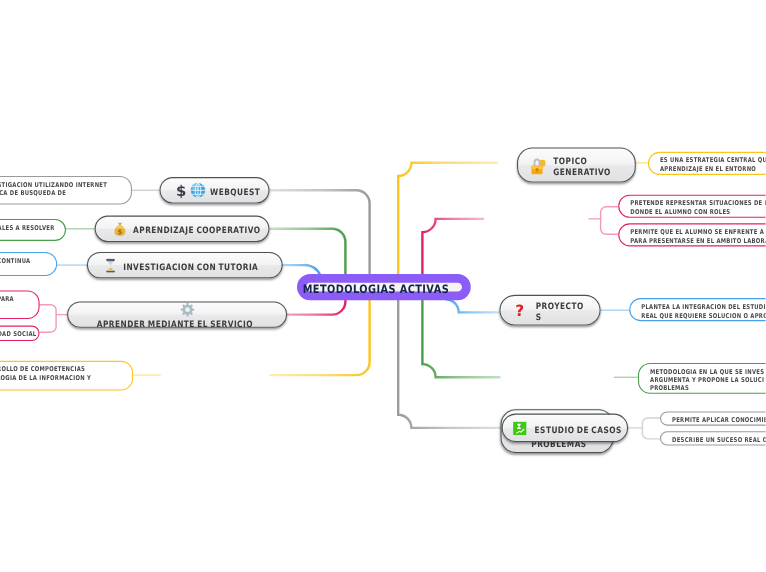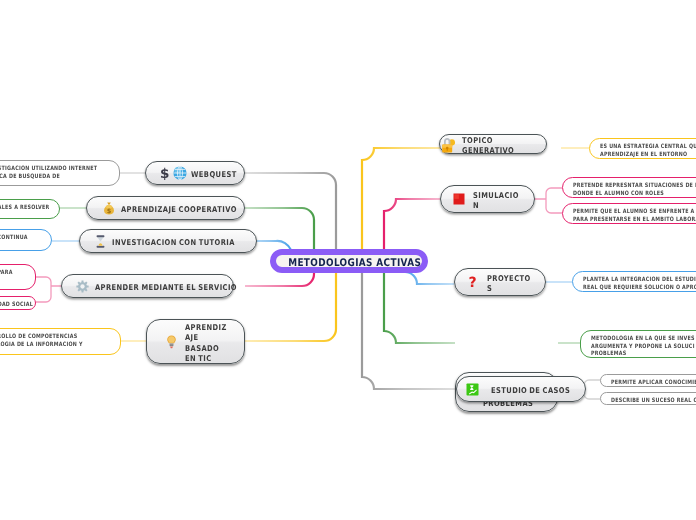--- a/index.html
+++ b/index.html
@@ -1,21 +1,21 @@
 <!DOCTYPE html>
 <html><head>
 <meta charset="utf-8">
 <style>
 *{-webkit-font-smoothing:antialiased;}
 html,body{margin:0;padding:0;width:696px;height:520px;background:#ffffff;overflow:hidden;}
 body{font-family:"DejaVu Sans",sans-serif;-webkit-font-smoothing:antialiased;text-rendering:geometricPrecision;}
 #stage{position:relative;width:696px;height:520px;background:#fff;}
 svg#links{position:absolute;left:0;top:0;width:696px;height:520px;}
 .node{position:absolute;box-sizing:border-box;display:flex;align-items:center;}
-.center-node{border:6px solid #8b5cf6;border-radius:13px;background:#f6f3f1;justify-content:flex-start;z-index:6;}
+.center-node{border:8px solid #8b5cf6;border-radius:13px;background:#f6f3f1;justify-content:flex-end;z-index:6;}
 .center-label{font:bold 10.5px "DejaVu Sans",sans-serif;color:#13234f;letter-spacing:.45px;transform:scaleX(.845) translateY(2px);white-space:nowrap;}
 .topic-node{border:1.3px solid #4b5356;border-radius:14px;
   background:linear-gradient(180deg,#fcfcfc 0%,#f3f3f4 47%,#e9e9eb 53%,#e1e1e3 100%);
   box-shadow:0 1.5px 2.2px rgba(0,0,0,.40);z-index:5;padding-left:10px;}
 .topic-label{font:bold 8px "DejaVu Sans",sans-serif;color:#3c3c3c;letter-spacing:.5px;
   word-spacing:-0.7px;transform:scaleX(.84) translateY(2.2px);transform-origin:left center;line-height:10.5px;white-space:pre;}
 .leaf-node{position:absolute;box-sizing:border-box;border:1.4px solid #8d8d8d;border-radius:11px;
   background:#fff;z-index:4;display:flex;align-items:flex-start;padding:3px 0 0 10px;}
 .leaf-label{font:bold 6px "DejaVu Sans",sans-serif;color:#4a4a4a;letter-spacing:.3px;
   line-height:7.6px;transform:scaleX(.8) translateY(0.7px);transform-origin:left center;white-space:pre;}
@@ -184,69 +184,44 @@
 <rect x="0.6" y="0.3" width="7.8" height="1.9" rx="0.7" fill="#565a6e"></rect>
 <rect x="0.6" y="10.8" width="7.8" height="1.9" rx="0.7" fill="#565a6e"></rect>
 <path d="M1.6 2.2 H7.4 L5.0 6.5 L7.4 10.8 H1.6 L4.0 6.5 Z" fill="#e6eaee" opacity="0.9"></path>
 <path d="M1.6 2.2 H7.4 L4.5 6.4 Z" fill="#cfd6dd"></path>
 <path d="M2.4 10.8 H6.6 C6.3 9.0 5.6 8.2 4.5 8.2 C3.4 8.2 2.7 9.0 2.4 10.8 Z" fill="#f0c14b"></path>
 <rect x="1.6" y="2.2" width="5.8" height="0.7" fill="#aab3bb"></rect>
 </svg>
       </span>
 <span class="topic-label">INVESTIGACION CON TUTORIA</span>
     </div>
-<div class="node topic-node" style="left:61px;top:274px;width:173px;height:24px;padding-left:14px;">
+<div class="node topic-node" style="left:61px;top:274px;width:200px;height:24px;padding-left:24px;flex-direction:column;">
 <span class="ico" style="margin-right:6px;">
         <svg width="13" height="13" viewBox="0 0 13 13">
 <path d="M5.53 0.38 L7.47 0.38 L7.58 2.13 L8.82 2.64 L10.14 1.48 L11.52 2.86 L10.36 4.18 L10.87 5.42 L12.62 5.53 L12.62 7.47 L10.87 7.58 L10.36 8.82 L11.52 10.14 L10.14 11.52 L8.82 10.36 L7.58 10.87 L7.47 12.62 L5.53 12.62 L5.42 10.87 L4.18 10.36 L2.86 11.52 L1.48 10.14 L2.64 8.82 L2.13 7.58 L0.38 7.47 L0.38 5.53 L2.13 5.42 L2.64 4.18 L1.48 2.86 L2.86 1.48 L4.18 2.64 L5.42 2.13 Z" fill="#a8bcc6"></path>
 <circle cx="6.5" cy="6.5" r="2.15" fill="#f0f2f3"></circle>
 </svg>
       </span>
 <span class="topic-label">APRENDER MEDIANTE EL SERVICIO</span>
     </div>
-<div class="node topic-node" style="left:146px;top:319px;width:99px;height:45px;padding-left:19px;">
-<span class="ico" style="margin-right:8px;">
-        <svg width="11" height="14" viewBox="0 0 11 14">
-<path d="M5.5 0.6 C2.9 0.6 1.2 2.4 1.2 4.6 C1.2 6.3 2.3 7.3 2.9 8.3 L8.1 8.3 C8.7 7.3 9.8 6.3 9.8 4.6 C9.8 2.4 8.1 0.6 5.5 0.6 Z" fill="#e8a93c"></path>
-<path d="M5.5 1.3 C3.5 1.3 2.1 2.7 2.1 4.6 C2.1 5.9 3.0 6.9 3.5 7.7 L7.5 7.7 C8.0 6.9 8.9 5.9 8.9 4.6 C8.9 2.7 7.5 1.3 5.5 1.3 Z" fill="#f5c96a"></path>
-<rect x="3.5" y="8.6" width="4" height="1.1" fill="#6e6e6e"></rect>
-<rect x="3.6" y="10.0" width="3.8" height="1.1" fill="#888"></rect>
-<path d="M4.0 11.4 L7.0 11.4 L6.2 13.3 L4.8 13.3 Z" fill="#e06a5a"></path>
-</svg>
-      </span>
-<span class="topic-label">APRENDIZ
-AJE
-BASADO
-EN TIC</span>
-    </div>
-<div class="node topic-node" style="left:439px;top:134px;width:108px;height:20px;padding-left:1px;">
+<div class="node topic-node" style="left:470px;top:134px;width:108px;height:32px;padding-left:11px;">
 <span class="ico" style="margin-right:7px;">
         <svg width="14" height="17" viewBox="0 0 14 17">
 <circle cx="11.0" cy="6.4" r="3.1" fill="#f6b91e"></circle>
 <rect x="8.0" y="5.6" width="4.0" height="1.6" fill="#f6b91e"></rect>
 <path d="M3.0 9.0 V5.6 C3.0 3.5 4.3 2.1 6.2 2.1 C8.1 2.1 9.4 3.5 9.4 5.6 V9.0 H7.6 V5.6 C7.6 4.5 7.0 3.8 6.2 3.8 C5.4 3.8 4.8 4.5 4.8 5.6 V9.0 Z" fill="#b9bec3"></path>
 <rect x="1.2" y="8.4" width="10.0" height="8.0" rx="0.9" fill="#f5a90d"></rect>
 <rect x="1.2" y="8.4" width="10.0" height="3.4" rx="0.9" fill="#fbc245"></rect>
 <circle cx="6.2" cy="12.1" r="1.3" fill="#cf8400"></circle>
 <rect x="5.7" y="12.3" width="1.0" height="2.6" fill="#cf8400"></rect>
 </svg>
       </span>
 <span class="topic-label">TOPICO
 GENERATIVO</span>
     </div>
-<div class="node topic-node" style="left:440px;top:185px;width:95px;height:28px;padding-left:12px;">
-<span class="ico" style="margin-right:8px;">
-        <svg width="12" height="12" viewBox="0 0 12 12">
-<rect x="0.5" y="0.5" width="11" height="11" fill="#e01b1b"></rect>
-<rect x="1.3" y="1.3" width="4.6" height="4.6" fill="#ef3b30" opacity="0.85"></rect>
-</svg>
-      </span>
-<span class="topic-label">SIMULACIO
-N</span>
-    </div>
 <div class="node topic-node" style="left:454px;top:268px;width:92px;height:28px;padding-left:12px;">
 <span class="ico" style="margin-right:9px;">
         <svg width="11" height="14" viewBox="0 0 11 14">
 <text x="5.5" y="12.4" font-family="DejaVu Sans" font-size="14" font-weight="bold" fill="#e02020" text-anchor="middle">?</text>
 </svg>
       </span>
 <span class="topic-label">PROYECTO
 S</span>
     </div>
 <div class="node topic-node" style="left:455px;top:324px;width:103px;height:40px;padding-left:9px;margin-top:48px;">
@@ -256,21 +231,21 @@
 <path d="M6 1.5 C3.8 1.5 2.3 3.1 2.3 5.1 C2.3 6.6 3.3 7.6 3.8 8.5 L8.2 8.5 C8.7 7.6 9.7 6.6 9.7 5.1 C9.7 3.1 8.2 1.5 6 1.5 Z" fill="#fdf0a0"></path>
 <rect x="3.9" y="9.6" width="4.2" height="1.1" rx="0.3" fill="#c9c9c9"></rect>
 <rect x="4.0" y="11.1" width="4.0" height="1.1" rx="0.3" fill="#d6d6d6"></rect>
 <path d="M4.4 12.6 L7.6 12.6 L7.0 14.3 L5.0 14.3 Z" fill="#b9bcbd"></path>
 </svg>
       </span>
 <span class="topic-label">APRENDIZAJE
 BASADO EN
 PROBLEMAS</span>
     </div>
-<div class="node topic-node" style="left:456px;top:376px;width:130px;height:26px;padding-left:9px;justify-content:space-between;">
+<div class="node topic-node" style="left:456px;top:376px;width:115px;height:26px;padding-left:9px;">
 <span class="ico" style="margin-right:7px;">
         <svg width="13" height="13" viewBox="0 0 13 13">
 <rect x="0.5" y="0.5" width="12" height="12" rx="0.8" fill="#3cc814"></rect>
 <path d="M4.2 2.3 L7.4 2.3 L7.4 3.2 L6.0 4.6 L7.4 6.0 L7.4 7.0 L4.2 7.0 L4.2 6.0 L5.6 4.6 L4.2 3.2 Z" fill="#ffffff"></path>
 <path d="M3.0 10.6 L6.0 8.6 L7.6 9.1 L10.3 6.6 L10.8 7.5 L7.8 10.3 L6.1 9.8 L3.4 11.4 Z" fill="#ffffff"></path>
 </svg>
       </span>
 <span class="topic-label">ESTUDIO DE CASOS</span>
     </div>
 </div>

